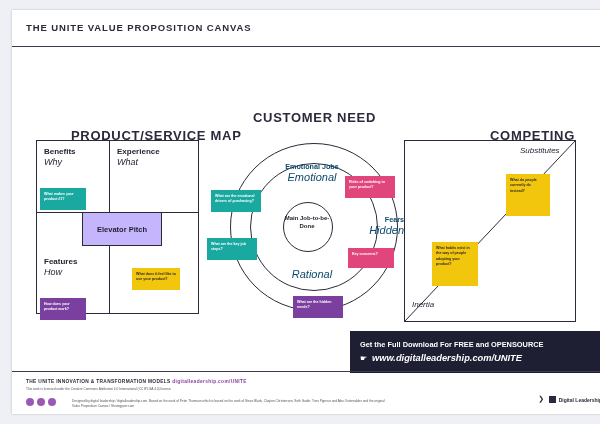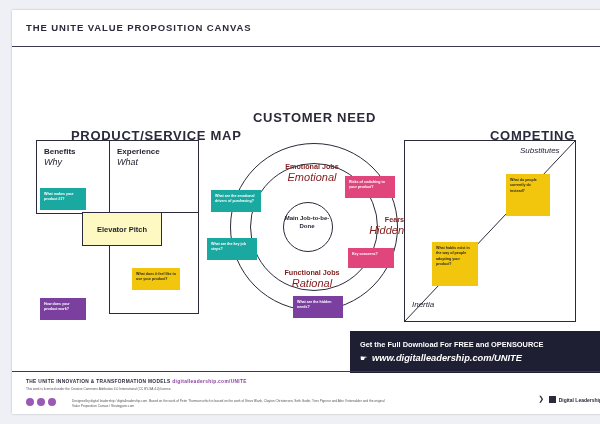--- a/index.html
+++ b/index.html
@@ -39,41 +39,41 @@
   }
   .quad .q-main{
     font-size:8px;font-weight:bold;color:#1f1f2e;
     position:absolute;left:7px;top:6px;
   }
   .quad .q-sub{
     position:absolute;left:7px;top:16px;
     font-size:9px;font-style:italic;color:#1f1f2e;
   }
   .elev{
-    position:absolute;border:1px solid #2a2a3a;background:#fef9c3;
+    position:absolute;border:1px solid #2a2a3a;background:#c4b5fd;
     display:flex;align-items:center;justify-content:center;
     font-size:7.5px;font-weight:bold;color:#1f1f2e;z-index:4;
   }
   
   .note{
     position:absolute;
     font-size:3.6px;line-height:1.5;color:#fff;
     padding:4px 4px;box-sizing:border-box;
     font-weight:bold;z-index:6;
   }
   .note.dark{color:#2a2a2a;font-weight:bold;}
   
   .circ{
     position:absolute;border-radius:50%;border:1px solid #2a2a3a;background:#fff;
   }
   .center-lbl{
     position:absolute;text-align:center;font-size:6px;font-weight:bold;color:#1f1f2e;line-height:1.25;
   }
   .ring-lbl{
-    position:absolute;text-align:center;color:#7f1d1d;
+    position:absolute;text-align:center;color:#0c4a6e;
   }
   .ring-lbl .l1{font-size:7.2px;font-weight:bold;display:block;}
   .ring-lbl .l2{font-size:11px;font-style:italic;display:block;}
   
   .cs-note{
     position:absolute;font-size:8px;font-style:italic;color:#1f1f2e;
   }
   .diag{position:absolute;}
   
   .cta{
@@ -108,38 +108,41 @@
   <div class="sec-label" style="left:392px;top:118px;text-align:center;">COMPETING SOLUTIONS</div>
 
   <div class="quad" style="left:24px;top:130px;width:73px;height:72px;">
     <div class="q-main">Benefits</div>
     <div class="q-sub">Why</div>
   </div>
   <div class="quad" style="left:97px;top:130px;width:88px;height:72px;">
     <div class="q-main">Experience</div>
     <div class="q-sub">What</div>
   </div>
+  <div class="quad" style="left:24px;top:202px;width:73px;height:100px;">
+    <div class="q-main" style="top:44px;">Features</div>
+    <div class="q-sub" style="top:54px;">How</div>
+  </div>
   <div class="quad" style="left:97px;top:202px;width:88px;height:100px;"></div>
 
   <div class="elev" style="left:70px;top:202px;width:78px;height:32px;">Elevator Pitch</div>
 
   <div class="note" style="left:28px;top:178px;width:46px;height:22px;background:#1aa9a0;">What makes your product #1?</div>
   <div class="note" style="left:28px;top:288px;width:46px;height:22px;background:#7b3fa0;">How does your product work?</div>
   <div class="note dark" style="left:120px;top:258px;width:48px;height:22px;background:#f2c60c;">What does it feel like to use your product?</div>
 
   <div class="circ" style="left:218px;top:133px;width:166px;height:166px;"></div>
   <div class="circ" style="left:238px;top:153px;width:126px;height:126px;"></div>
   <div class="circ" style="left:271px;top:192px;width:48px;height:48px;"></div>
 
   <div class="ring-lbl" style="left:230px;top:152px;width:140px;">
     <span class="l1">Emotional Jobs</span>
     <span class="l2">Emotional</span>
   </div>
   <div class="ring-lbl" style="left:230px;top:258px;width:140px;">
-    <span class="l1">Functional Jobs</span>
     <span class="l2">Rational</span>
   </div>
   <div class="center-lbl" style="left:272px;top:205px;width:46px;">Main Job-to-be-Done</div>
 
   <div class="ring-lbl" style="left:340px;top:205px;width:52px;text-align:right;">
     <span class="l1">Fears</span>
     <span class="l2">Hidden</span>
   </div>
 
   <div class="note" style="left:199px;top:180px;width:50px;height:22px;background:#1aa9a0;">What are the emotional drivers of purchasing?</div>

